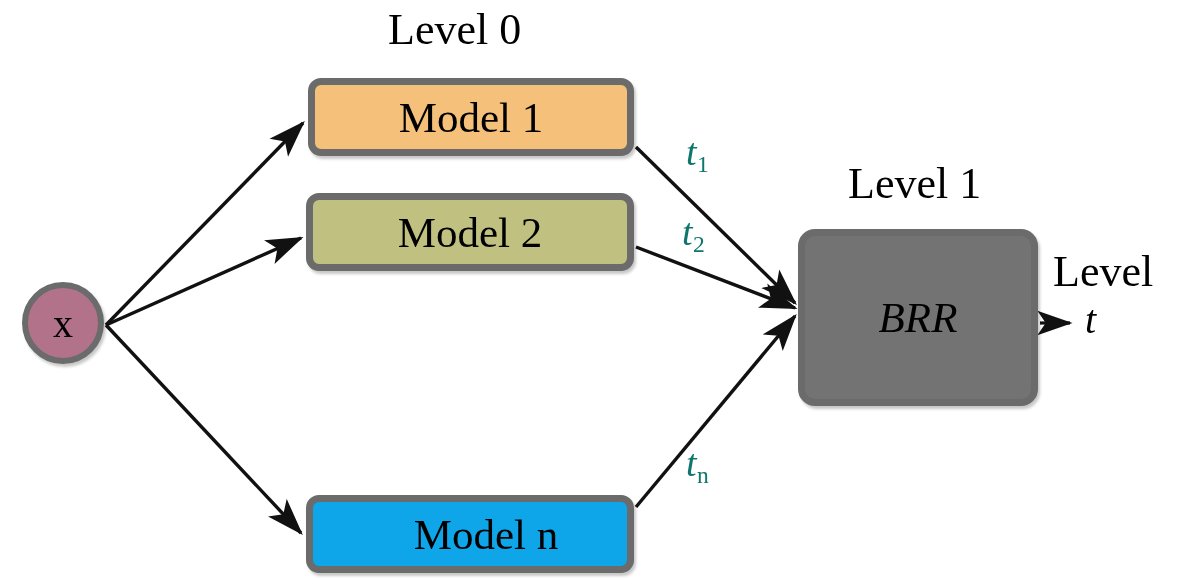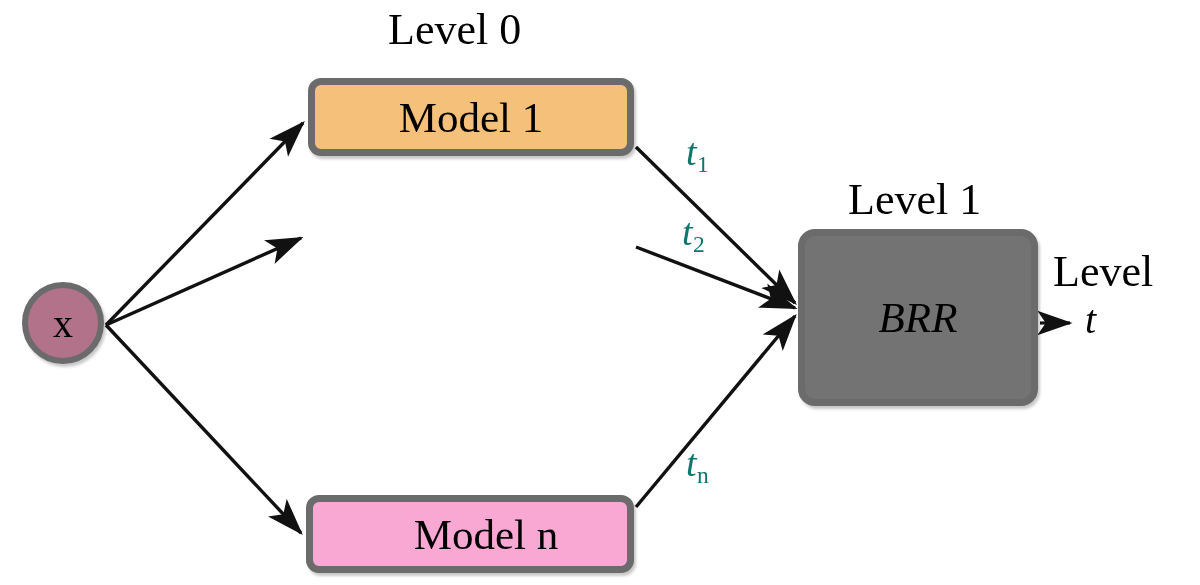--- a/index.html
+++ b/index.html
@@ -65,21 +65,21 @@
     box-shadow: 2px 3px 3px rgba(0,0,0,0.22);
   }
   .plain-label {
     position: absolute;
     color: #000000;
     font-family: "Liberation Serif", "DejaVu Serif", serif;
     line-height: 1;
     white-space: nowrap;
   }
   #label-level-0 { left: 388px; top: 8px;   font-size: 44px; }
-  #label-level-1 { left: 848px; top: 178px; font-size: 44px; }
+  #label-level-1 { left: 848px; top: 162px; font-size: 44px; }
   #label-input   { left: 10px;  top: 216px; font-size: 44px; }
   #label-output  { left: 1053px; top: 250px; font-size: 44px; }
   .edge-label {
     position: absolute;
     color: #0f766e;
     font-family: "Liberation Serif", "DejaVu Serif", serif;
     font-style: italic;
     font-size: 38px;
     line-height: 1;
     white-space: nowrap;
@@ -141,22 +141,25 @@
   <div class="plain-label" id="label-output">Level</div>
 
   <div id="node-input-circle" style="background-color: rgb(178, 115, 138); border-color: rgb(107, 107, 107);">
     <span>x</span>
   </div>
 
   <div class="node-box model-box" id="node-model-1" style="background-color: rgb(245, 192, 122); border-color: rgb(107, 107, 107);">
     <span>Model 1</span>
   </div>
 
+  <div class="node-box model-box" id="node-model-2" style="background-color: rgb(192, 193, 128); border-color: rgb(107, 107, 107);">
+    <span>Model 2</span>
+  </div>
 
-  <div class="node-box model-box" id="node-model-n" style="background-color: #f9a8d4; border-color: rgb(107, 107, 107); padding-left: 32px;">
+  <div class="node-box model-box" id="node-model-n" style="background-color: #0ea5e9; border-color: rgb(107, 107, 107); padding-left: 32px;">
     <span>Model n</span>
   </div>
 
   <div class="node-box" id="node-brr" style="background-color: #737373; border-color: rgb(107, 107, 107); font-style: italic;">
     <span>BRR</span>
   </div>
 
   <div class="edge-label" id="label-t1">
     <span>t</span><sub>1</sub>
   </div>

